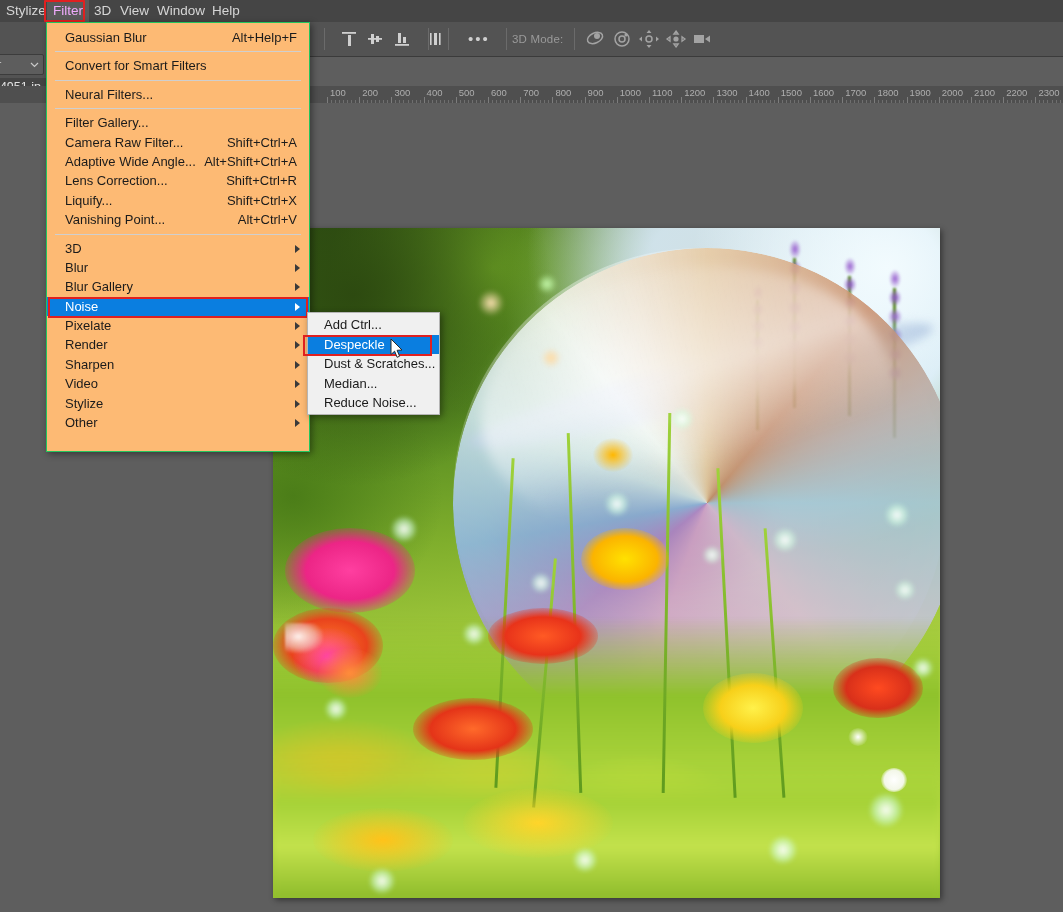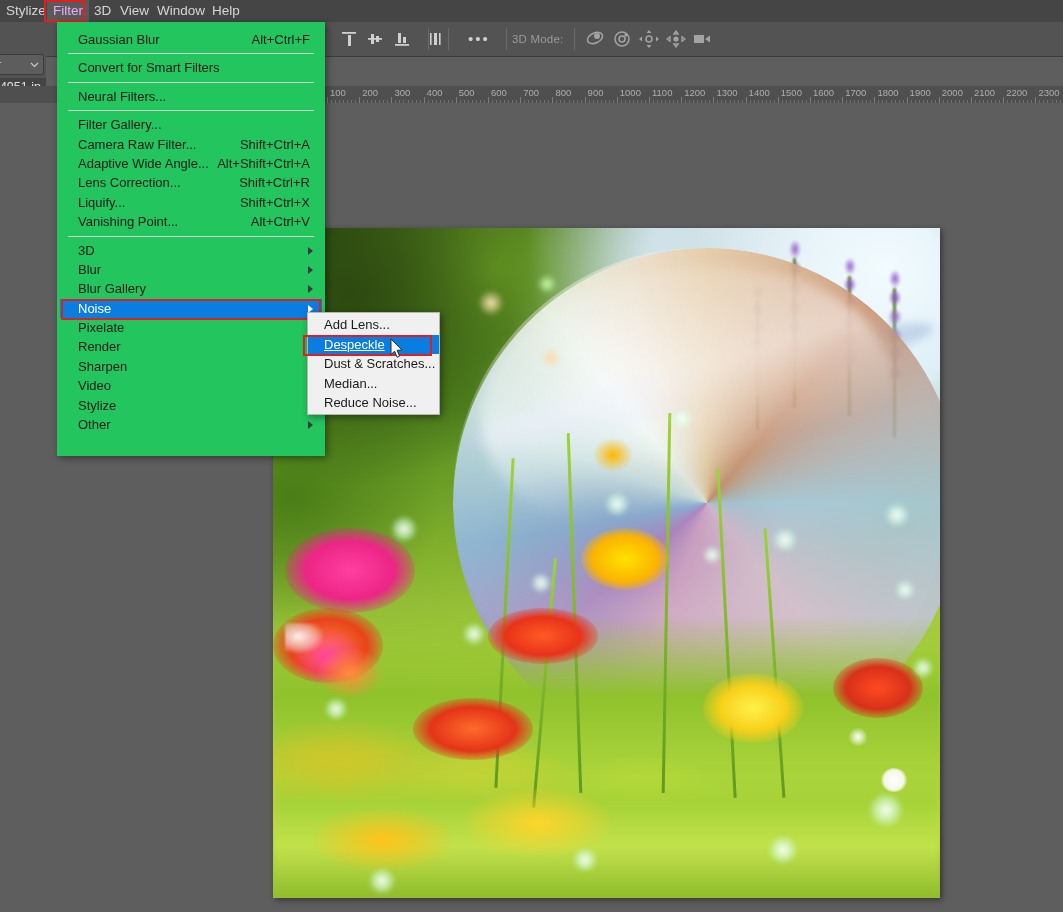--- a/index.html
+++ b/index.html
@@ -203,22 +203,22 @@
     filter:blur(1px);
   }
   .meadow2{
     position:absolute;left:0;bottom:0;width:100%;height:22%;
     background:linear-gradient(180deg, rgba(150,200,50,0) 0%, #a6d238 35%, #c3e24c 65%, #8fbc2c 100%);
     filter:blur(3px);
   }
 
   
   #filtermenu{
-    position:absolute;left:57px;top:22px;width:262px;height:428px;
-    background:#22c55e;border:3px solid #22c55e;
+    position:absolute;left:46px;top:22px;width:262px;height:428px;
+    background:#fdba74;border:1px solid #22c55e;
     box-shadow:2px 2px 7px rgba(0,0,0,.42);
     font-size:13px;color:#1a1a1a;
   }
   .mi{
     position:relative;height:19.4px;line-height:19.4px;
     padding-left:18px;white-space:nowrap;
     cursor:default;
   }
   .mi .lbl{font-size:13px;color:#1b1b1b;}
   .mi .accel{
@@ -244,21 +244,21 @@
   #submenu{
     position:absolute;left:307px;top:312px;width:131px;height:101px;
     background:#f0f0f0;border:1px solid #b5b5b5;
     box-shadow:2px 2px 7px rgba(0,0,0,.42);
     font-size:13px;color:#1a1a1a;
   }
   #submenu .smi{
     position:relative;height:19.6px;line-height:19.6px;padding-left:16px;
     white-space:nowrap;
   }
-  #submenu .smi.sel{background:#0a7ee0;color:#fff;text-decoration:underline;}
+  #submenu .smi.sel{background:#0a7ee0;color:#fff;}
   #sub-box{
     position:absolute;left:-5px;top:0px;width:129px;height:21px;
     border:2.5px solid #e02020;box-sizing:border-box;pointer-events:none;
   }
 
   
   #cursor{
     position:absolute;left:390px;top:338px;width:14px;height:21px;
     pointer-events:none;
   }
@@ -658,21 +658,21 @@
 
     <div style="position:absolute;left:12px;top:395px;width:38px;height:30px;background:radial-gradient(ellipse at 35% 45%,rgba(255,255,255,.92) 0%,rgba(240,240,240,.5) 48%,rgba(255,255,255,0) 76%);filter:blur(1px);"></div>
   </div>
 </div>
 
 <div id="filtermenu">
   <div class="mpad"></div>
 
   <div class="mi">
     <span class="lbl">Gaussian Blur</span>
-    <span class="accel">Alt+Ctrl+F</span>
+    <span class="accel">Alt+Help+F</span>
   </div>
 
   <div class="msep"></div>
 
   <div class="mi">
     <span class="lbl">Convert for Smart Filters</span>
   </div>
 
   <div class="msep"></div>
 
@@ -748,21 +748,21 @@
   </div>
   <div class="mi">
     <span class="lbl">Other</span>
     <span class="arrow"></span>
   </div>
 </div>
 
 <div id="submenu">
   <div class="mpad" style="height:2px;"></div>
   <div class="smi">
-    <span>Add Lens...</span>
+    <span>Add Ctrl...</span>
   </div>
   <div class="smi sel">
     <span>Despeckle</span>
     <div id="sub-box"></div>
   </div>
   <div class="smi">
     <span>Dust &amp; Scratches...</span>
   </div>
   <div class="smi">
     <span>Median...</span>

